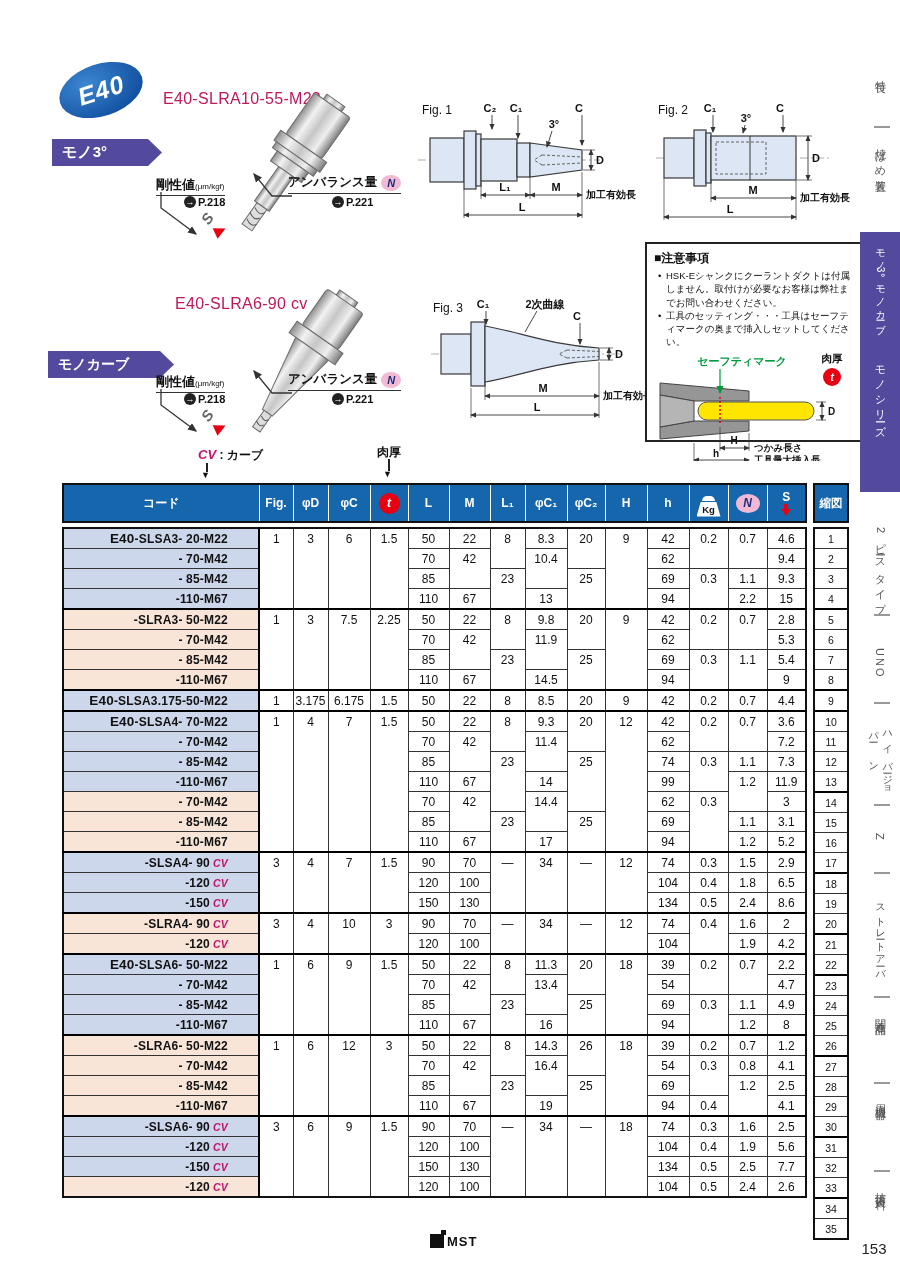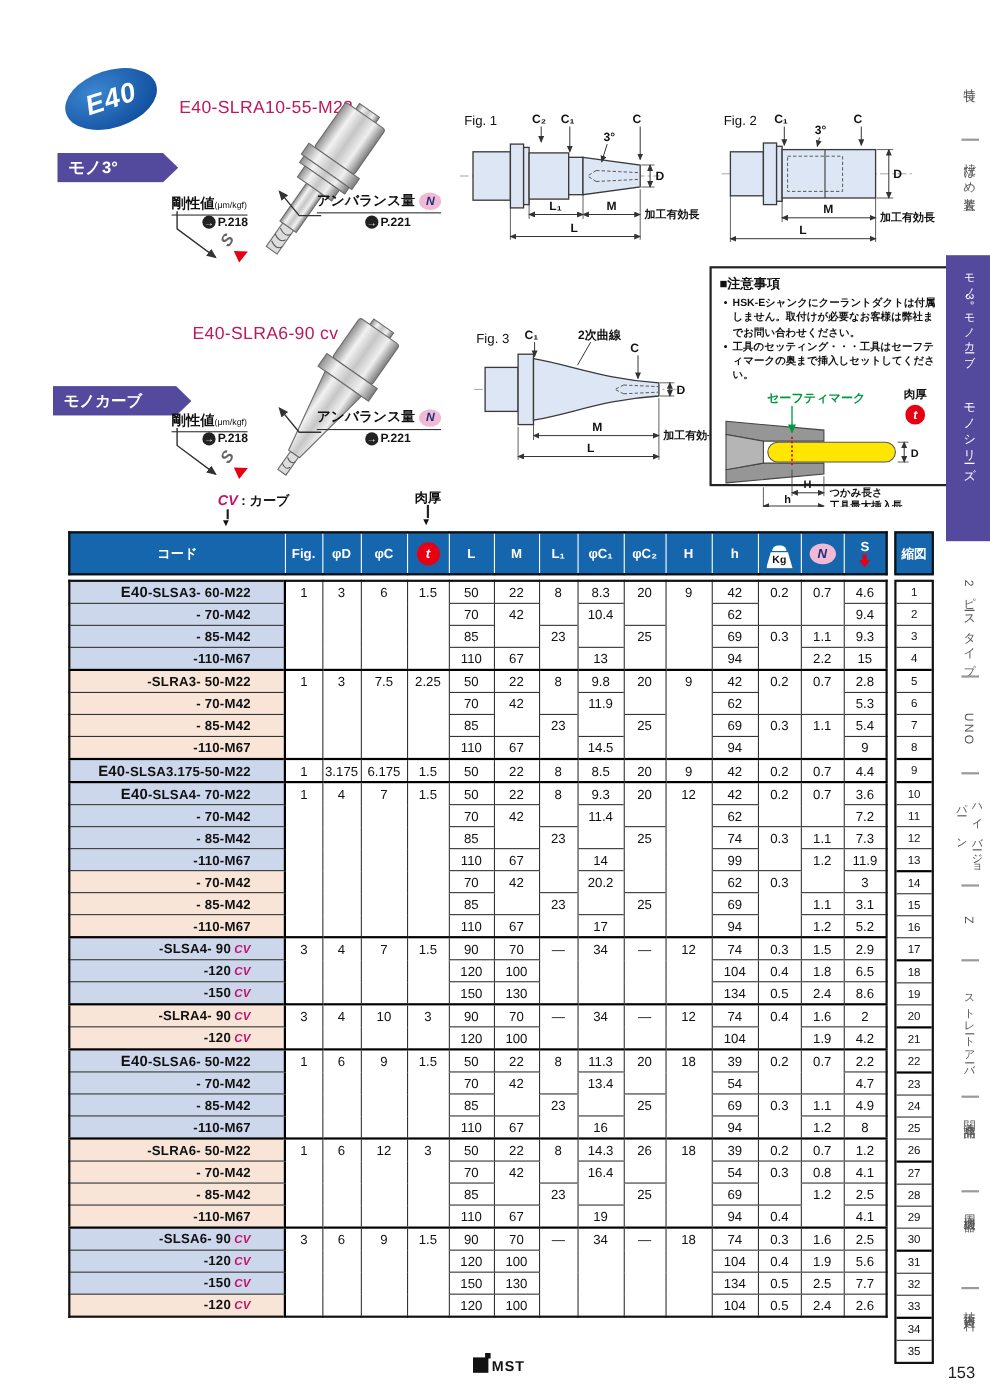--- a/index.html
+++ b/index.html
@@ -45,21 +45,21 @@
   .part{fill:#dce6f4;stroke:#3a3a3a;stroke-width:1.2;}
   .cl{stroke:#999;stroke-dasharray:8 3 2 3;stroke-width:.8;}
   .bore{stroke:#555;stroke-dasharray:3 2;stroke-width:.9;fill:none;}
   .dim{stroke:#333;stroke-width:.9;fill:none;}
   .ext{stroke:#333;stroke-width:.7;}
   
   .notes{position:absolute;left:645px;top:242px;width:218px;height:200px;border:2px solid #222;
          background:#fff;padding:6px 7px;box-sizing:border-box;}
   .notes-title{font-size:12px;font-weight:bold;margin:0 0 2px 0;}
   .notes ul{margin:0;padding:0 0 0 4px;list-style:none;}
-  .notes li{font-size:9.5px;line-height:1.4;font-weight:bold;padding-left:8px;position:relative;}
+  .notes li{font-size:9.5px;line-height:1.4;font-weight:normal;padding-left:8px;position:relative;}
   .notes li::before{content:"\2022";position:absolute;left:0;}
   
   .cvnote{position:absolute;left:198px;top:447px;font-size:12px;font-weight:bold;}
   .cv-mark{color:#c2136b;font-style:italic;font-size:13px;font-weight:900;}
   .vline{position:absolute;width:1.5px;background:#222;}
   .cvline{left:206px;top:463px;height:9px;} .thline{left:388px;top:459px;height:12px;}
   .tri{position:absolute;font-size:9px;color:#111;}
   .cvtri{left:201px;top:470px;} .thtri{left:383px;top:469px;}
   .thick{position:absolute;left:377px;top:444px;font-size:12px;font-weight:bold;}
   
@@ -451,21 +451,21 @@
           <col style="width: 42px;">
           <col style="width: 38px;">
           <col style="width: 42px;">
           <col style="width: 42px;">
           <col style="width: 39px;">
           <col style="width: 39px;">
           <col style="width: 39px;">
         </colgroup>
       <tbody id="spec-body">
           <tr class="bs blue">
-            <td class="code"><span class="e40">E40</span><span>-SLSA3- 60-M22</span></td>
+            <td class="code"><span class="e40">E40</span><span>-SLSA3- 20-M22</span></td>
             <td>1</td>
             <td>3</td>
             <td>6</td>
             <td>1.5</td>
             <td>50</td>
             <td>22</td>
             <td>8</td>
             <td>8.3</td>
             <td>20</td>
             <td>9</td>
@@ -680,21 +680,21 @@
           </tr>
           <tr class="pink">
             <td class="code"><span>- 70-M42</span></td>
             <td class="mt"></td>
             <td class="mt"></td>
             <td class="mt"></td>
             <td class="mt"></td>
             <td>70</td>
             <td>42</td>
             <td class="mt"></td>
-            <td>20.2</td>
+            <td>14.4</td>
             <td class="mt"></td>
             <td class="mt"></td>
             <td>62</td>
             <td>0.3</td>
             <td class="mt"></td>
             <td>3</td>
           </tr>
           <tr class="pink">
             <td class="code"><span>- 85-M42</span></td>
             <td class="mt"></td>

